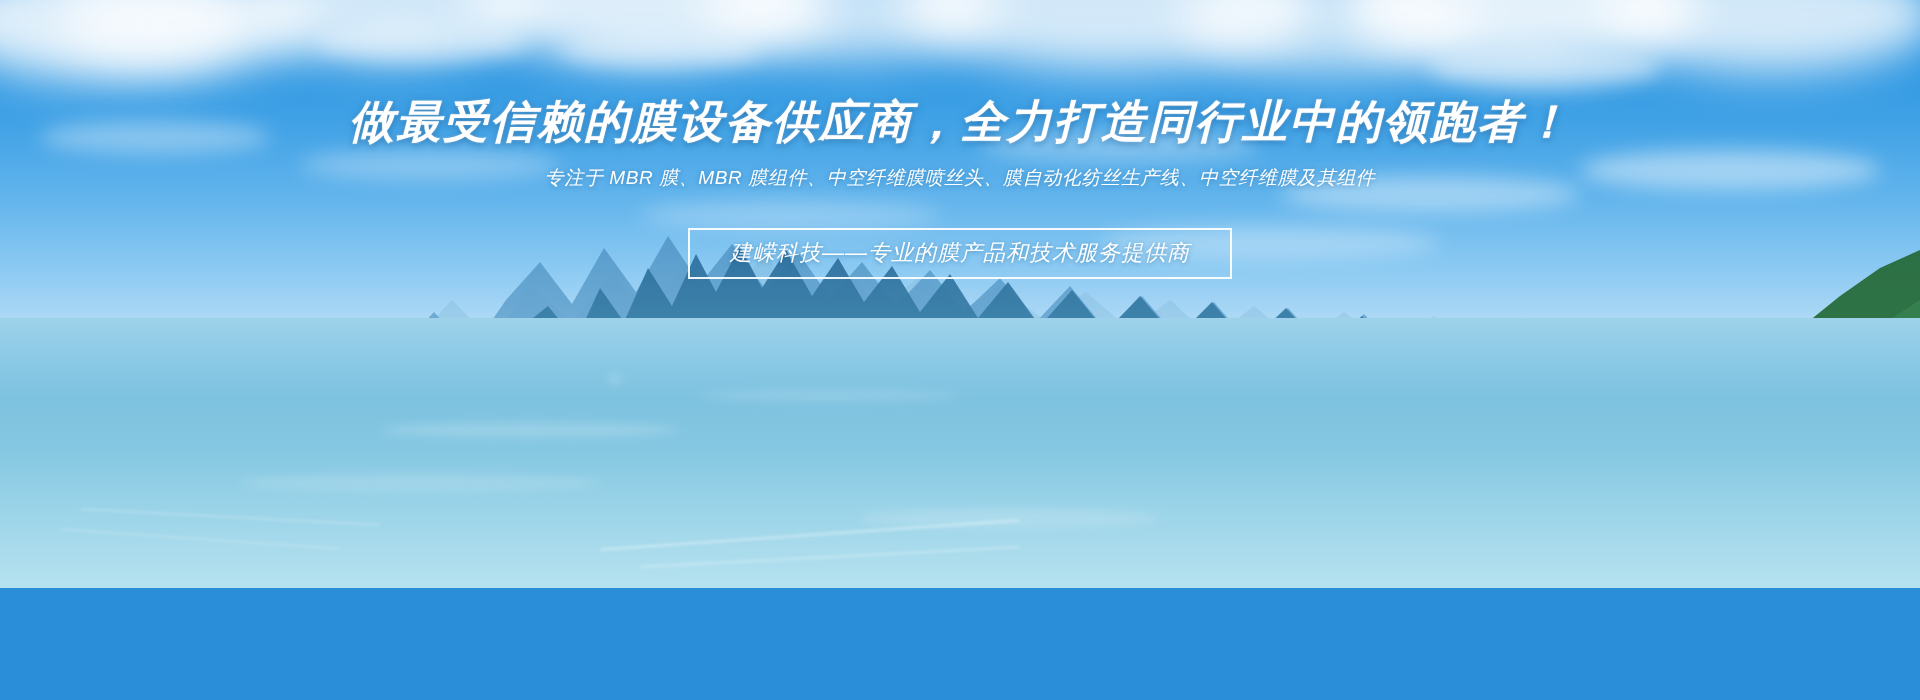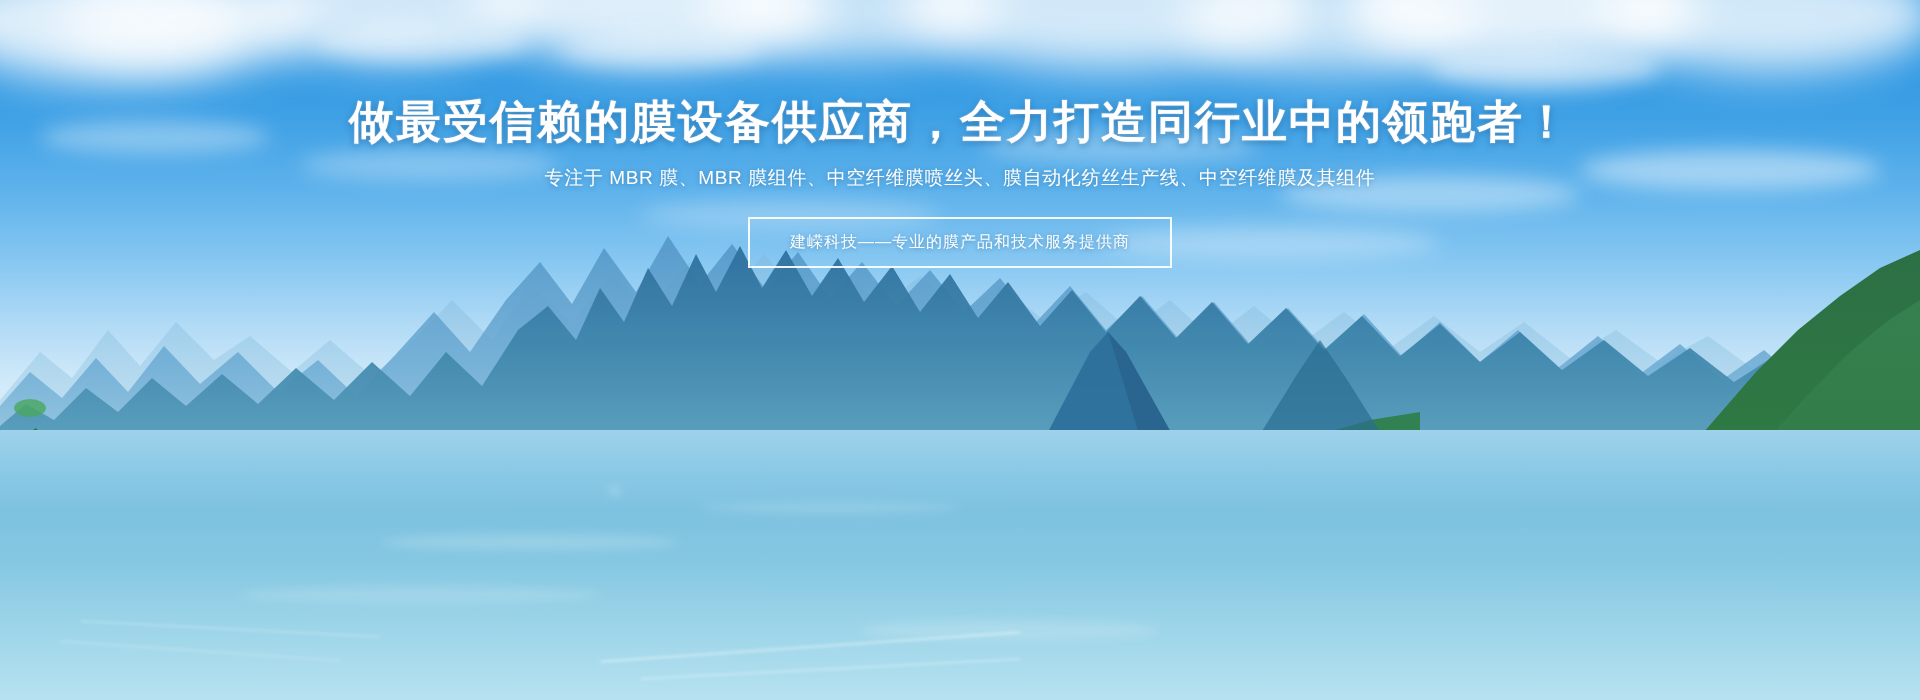--- a/index.html
+++ b/index.html
@@ -2,21 +2,21 @@
 <html><head>
 <meta charset="utf-8">
 <style>
   * { margin:0; padding:0; box-sizing:border-box; }
   html,body { width:1920px; height:700px; overflow:hidden; }
   body {
     font-family:"Liberation Sans","DejaVu Sans",sans-serif;
     background:#2a8fd8;
   }
 
-  .banner { position:relative; width:1920px; height:700px; overflow:hidden; }
+  .banner { position:relative; width:1920px; height:588px; overflow:hidden;font-style:italic; }
 
   
   .sky {
     position:absolute; left:0; top:0; width:1920px; height:430px;
     background:linear-gradient(to bottom,
       #1f8fe0 0%, #2e97e2 14%, #43a3e6 30%,
       #62b4ec 46%, #8ac9f2 62%, #b2dbf6 76%,
       #cfe9f9 88%, #e2f1fb 100%);
   }
   .cloud { position:absolute; border-radius:50%; background:#ffffff; filter:blur(14px); }
@@ -61,24 +61,24 @@
     margin-top:16px;
     font-size:19px;
     color:#ffffff;
     letter-spacing:.6px;
     line-height:30px;
     text-shadow:0 1px 5px rgba(22,86,140,.45);
     white-space:nowrap;
   }
   .tagbox {
     display:inline-block;
-    margin-top:24px;
+    margin-top:35px;
     padding:12px 40px 13px;
     border:2px solid rgba(255,255,255,.92);
-    font-size:16px;
+    font-size:22px;
     color:#ffffff;
     letter-spacing:1px;
     line-height:22px;
     text-shadow:0 1px 4px rgba(22,86,140,.45);
     white-space:nowrap;
   }
 </style>
 </head>
 <body>
 

